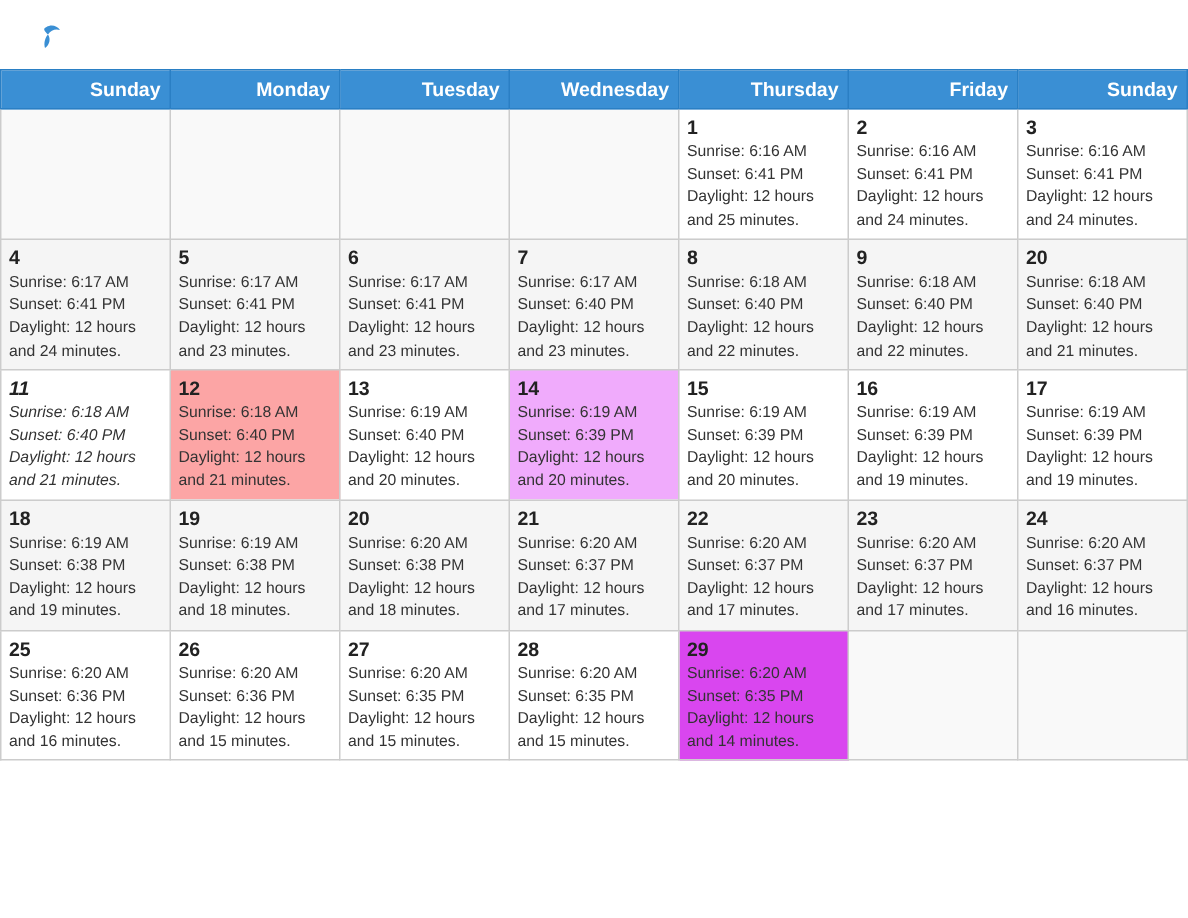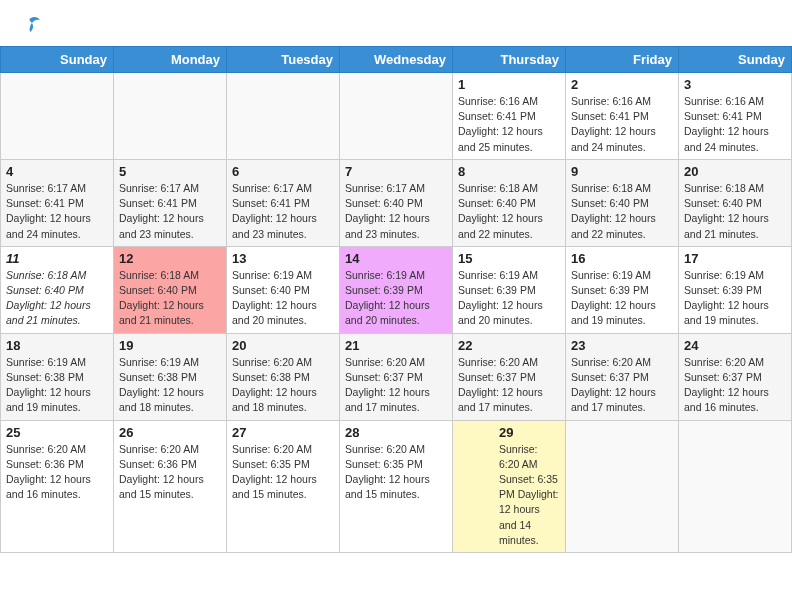--- a/index.html
+++ b/index.html
@@ -324,21 +324,21 @@
 Daylight: 12 hours
 and 15 minutes.</div>
         </td>
         <td style="background: rgb(255, 255, 255);">
           <span class="day-num">28</span>
           <div class="day-info">Sunrise: 6:20 AM
 Sunset: 6:35 PM
 Daylight: 12 hours
 and 15 minutes.</div>
         </td>
-        <td style="background: #fef9c3; padding-left: 46px;">
+        <td style="background: #d946ef;">
           <span class="day-num">29</span>
           <div class="day-info">Sunrise: 6:20 AM
 Sunset: 6:35 PM
 Daylight: 12 hours
 and 14 minutes.</div>
         </td>
         <td class="empty" style="background: rgb(249, 249, 249);"></td>
         <td class="empty" style="background: rgb(249, 249, 249);"></td>
       </tr>
     </tbody>

